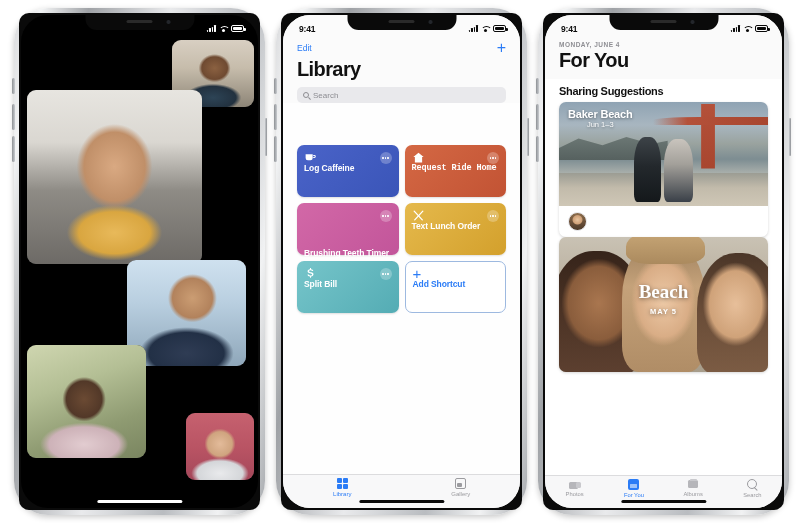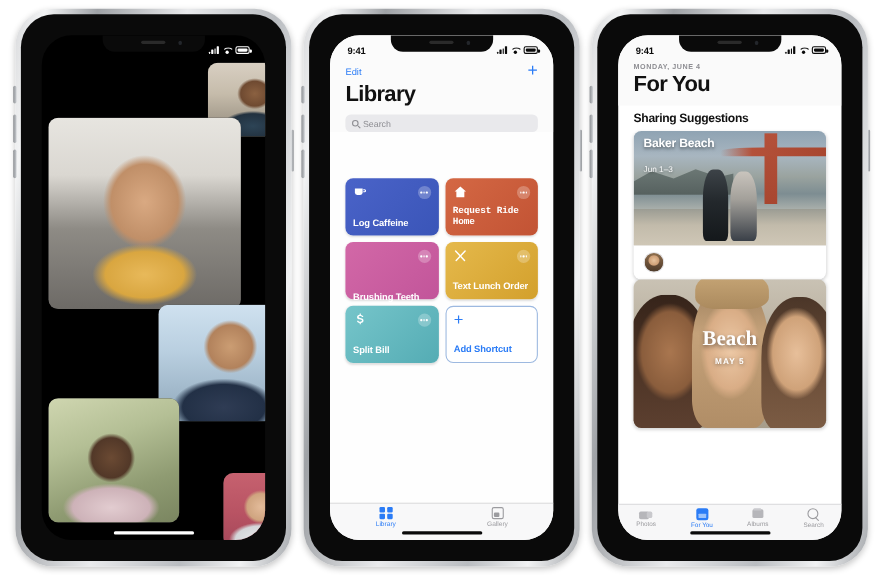--- a/index.html
+++ b/index.html
@@ -19,23 +19,23 @@
   .phone {
     position: absolute;
     border-radius: 34px;
     background: linear-gradient(100deg,#d9dadc 0%,#f3f4f5 8%,#9fa2a6 22%,#e9eaec 46%,#b9bcc0 70%,#f1f2f3 86%,#a7aaae 100%);
     padding: 5px;
     box-shadow: 0 2px 6px rgba(0,0,0,0.22);
   }
   .phone-inner {
     position: relative;
     width: 100%; height: 100%;
-    border-radius: 30px;
+    border-radius: 10px;
     background: #0a0a0a;
-    padding: 19px;
+    padding: 2px;
   }
   .screen {
     position: relative;
     width: 100%; height: 100%;
     border-radius: 27px;
     overflow: hidden;
     background: #fff;
   }
   .notch {
     position: absolute; top: 0; left: 50%;
@@ -148,21 +148,21 @@
   .sc-search .mag::after{content:"";position:absolute;right:-2.5px;bottom:-1.5px;
     width:3px;height:1px;background:#8d8d92;transform:rotate(45deg);}
   .sc-search span { color:#8d8d92; font-size:8px; }
   .sc-grid {
     position:absolute; top: 130px; left:14px; right:14px;
     display:grid; grid-template-columns: 1fr 1fr; gap: 6px;
   }
   .sc-card {
     height: 52px; border-radius: 7px; position: relative;
     padding: 6px 7px; color:#fff;
-    display:flex; flex-direction: column; justify-content: space-between;
+    display:flex; flex-direction: column; justify-content: flex-start;
     box-shadow: 0 1px 2px rgba(0,0,0,0.13);
   }
   .sc-card .dots {
     position:absolute; top:7px; right:7px;
     width:12px;height:12px;border-radius:50%;
     background: rgba(255,255,255,0.25);
     display:flex;align-items:center;justify-content:center;gap:1px;
   }
   .sc-card .dots i{width:1.6px;height:1.6px;border-radius:50%;background:#fff;display:block;}
   .sc-card .ci { width: 13px; height: 13px; }
@@ -199,21 +199,21 @@
   .ph-sec { font-size:11px;font-weight:bold;color:#111;letter-spacing:-0.3px;}
   .ph-secrow { display:flex;align-items:baseline;justify-content:space-between;
     padding: 6px 14px 5px; }
   .ph-seeall { font-size:8px;color:#2b7cf6; }
   .ph-card { margin: 0 14px; border-radius: 7px; overflow:hidden;
     box-shadow: 0 1px 3px rgba(0,0,0,0.16); background:#fff; }
   .ph-photo { position:relative; height: 104px; overflow:hidden; }
   .ph-photo .cap { position:absolute; top:6px; left:9px; z-index:4; color:#fff;
     text-shadow: 0 1px 3px rgba(0,0,0,0.45); }
   .ph-photo .cap .t1 { font-size:11px; font-weight:bold; letter-spacing:-0.2px;}
-  .ph-photo .cap .t2 { font-size:7.5px; opacity:0.93; margin-top:12px;}
+  .ph-photo .cap .t2 { font-size:7.5px; opacity:0.93; margin-top:0px;text-align:center;}
   .ph-sharerow { display:flex;align-items:center;gap:7px;padding:6px 9px; }
   .ph-av { width:19px;height:19px;border-radius:50%;overflow:hidden;position:relative;
     border:1px solid #e3e3e6; flex:none;}
   .ph-sharetxt .l1 { font-size:8.5px;color:#1c1c1e;}
   .ph-sharetxt .l1 b{font-weight:bold;}
   .ph-sharetxt .l2 { font-size:7.5px;color:#8e8e93;margin-top:1px;}
   .mem-card { margin: 0 14px; border-radius:7px; overflow:hidden; position:relative;
     height: 135px; box-shadow: 0 1px 3px rgba(0,0,0,0.16);}
   .mem-txt { position:absolute; left:0; right:0; top:46px; text-align:center; z-index:5;
     color:#fff; text-shadow: 0 1px 4px rgba(0,0,0,0.5); }

